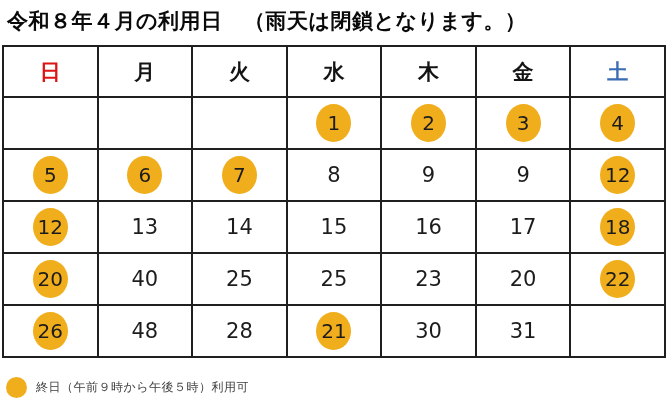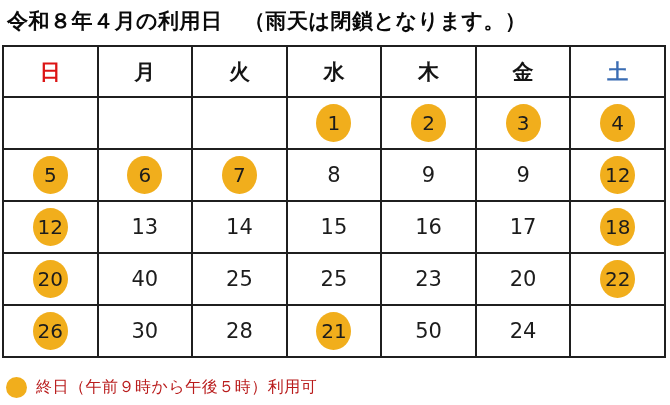--- a/index.html
+++ b/index.html
@@ -47,21 +47,21 @@
     font-size:20px;line-height:1;
   }
   .legend{
     position:absolute;left:6px;top:377px;
     display:flex;align-items:center;gap:9px;
   }
   .legend-dot{
     width:21px;height:21px;border-radius:50%;
     background:var(--circle);flex:0 0 auto;
   }
-  .legend-text{font-size:16px;color:#b91c1c;letter-spacing:0.5px;}
+  .legend-text{font-size:12px;color:#404040;letter-spacing:0.5px;}
 </style>
 </head>
 <body>
 
 <div class="page">
 
   <div class="title">令和８年４月の利用日　（雨天は閉鎖となります。）</div>
 
   <table class="calendar">
     <thead>
@@ -107,25 +107,25 @@
           <td><span class="circle">20</span></td>
           <td><span>40</span></td>
           <td><span>25</span></td>
           <td><span>25</span></td>
           <td><span>23</span></td>
           <td><span>20</span></td>
           <td><span class="circle">22</span></td>
         </tr>
         <tr>
           <td><span class="circle">26</span></td>
-          <td><span>30</span></td>
+          <td><span>48</span></td>
           <td><span>28</span></td>
           <td><span class="circle">21</span></td>
-          <td><span>50</span></td>
-          <td><span>24</span></td>
+          <td><span>30</span></td>
+          <td><span>31</span></td>
           <td></td>
         </tr>
       </tbody>
   </table>
 
   <div class="legend">
     <span class="legend-dot"></span>
     <span class="legend-text">終日（午前９時から午後５時）利用可</span>
   </div>
 

